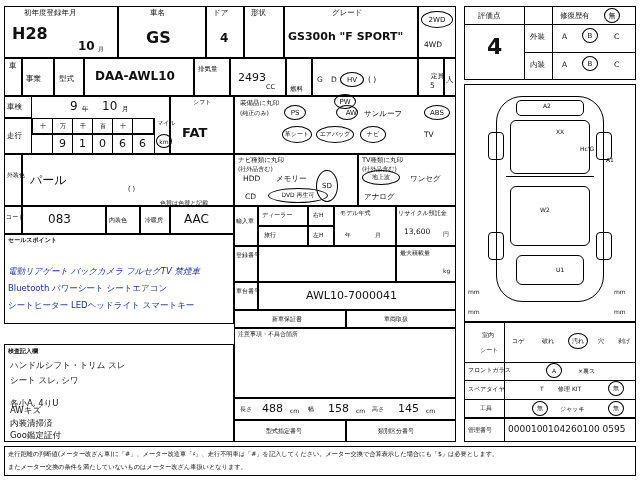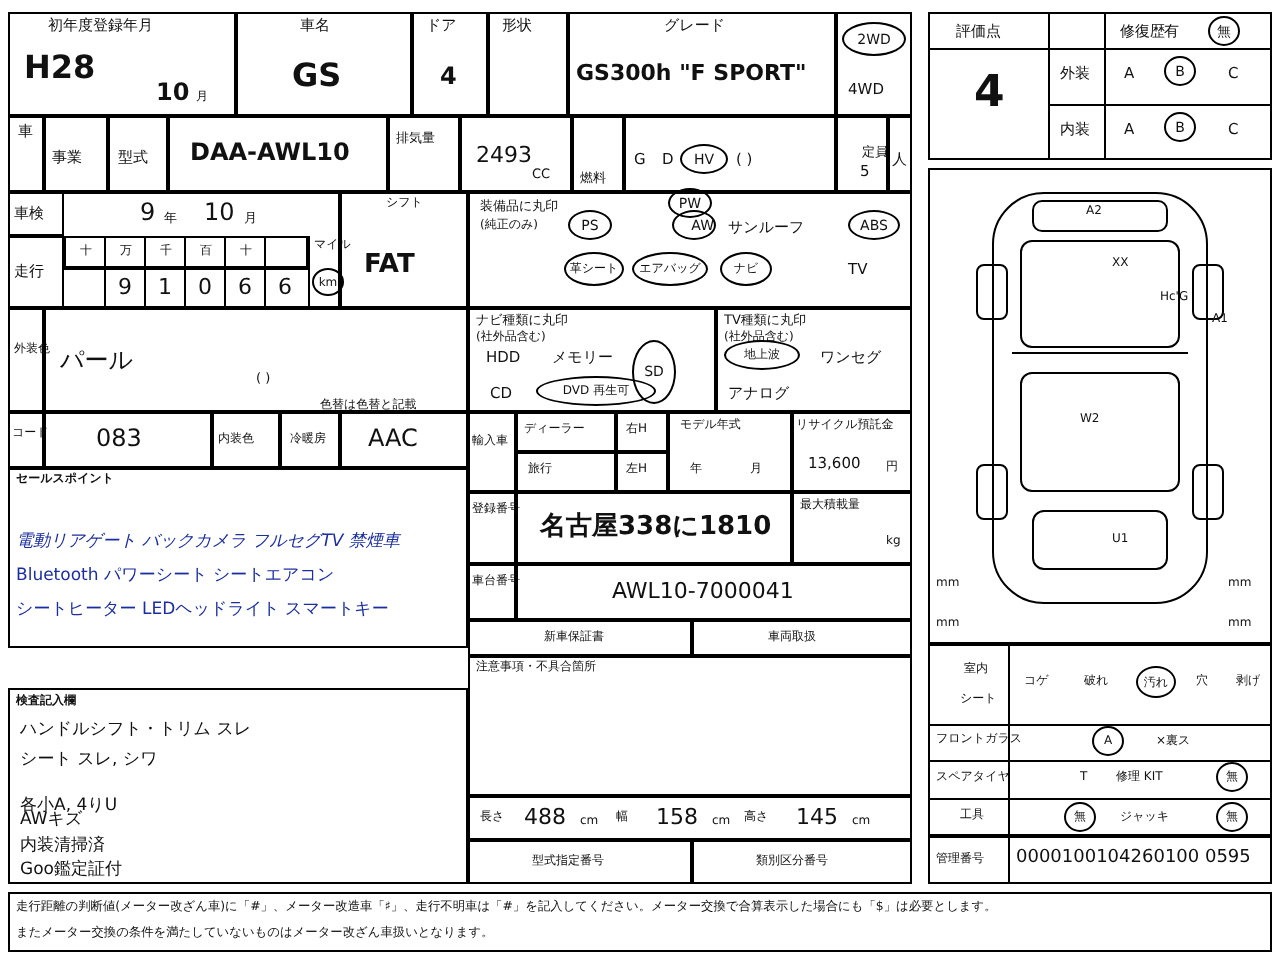--- a/index.html
+++ b/index.html
@@ -219,21 +219,20 @@
   <div class="lbl tiny" style="left:345px; top:232px;">年</div>
   <div class="lbl tiny" style="left:375px; top:232px;">月</div>
   <div class="bx" style="left:396px; top:206px; width:60px; height:40px;"></div>
   <div class="lbl tiny" style="left:398px; top:210px;">リサイクル預託金</div>
   <div class="lbl" style="left:404px; top:228px;">13,600</div>
   <div class="lbl tiny" style="left:443px; top:231px;">円</div>
 
   <div class="bx" style="left:234px; top:246px; width:24px; height:36px;"></div>
   <div class="lbl tiny" style="left:236px; top:252px;">登録番号</div>
   <div class="bx" style="left:258px; top:246px; width:138px; height:36px;"></div>
-  <div class="lbl" style="left:270px; top:257px; font-size:13px; font-weight:bold;">名古屋338に1810</div>
   <div class="bx" style="left:396px; top:246px; width:60px; height:36px;"></div>
   <div class="lbl tiny" style="left:400px; top:250px;">最大積載量</div>
   <div class="lbl tiny" style="left:443px; top:268px;">kg</div>
 
   <div class="bx" style="left:234px; top:282px; width:24px; height:28px;"></div>
   <div class="lbl tiny" style="left:236px; top:288px;">車台番号</div>
   <div class="bx" style="left:258px; top:282px; width:198px; height:28px;"></div>
   <div class="lbl" style="left:306px; top:290px; font-size:11px;">AWL10-7000041</div>
 
   <div class="bx" style="left:234px; top:310px; width:112px; height:18px;"></div>

